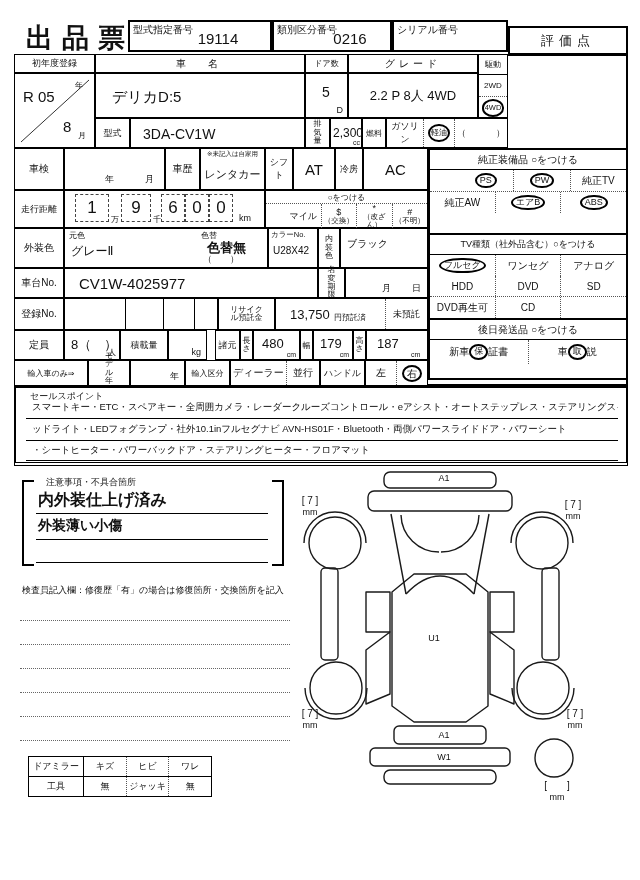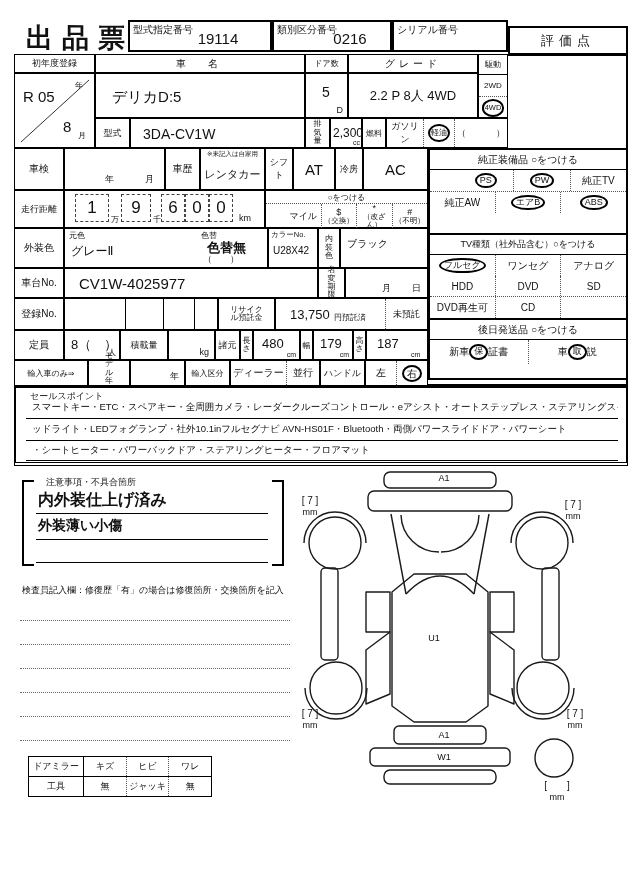--- a/index.html
+++ b/index.html
@@ -202,21 +202,21 @@
     <span class="abs sm" style="left:58px;top:13px;">円預託済</span>
     <div class="abs flex s9 dl" style="right:0;top:0;width:42px;height:100%;">未預託</div>
   </div>
 
   <div class="c flex s10" style="left:14px;top:330px;width:50px;height:30px;">定員</div>
   <div class="c" style="left:64px;top:330px;width:56px;height:30px;">
     <span class="abs s13" style="left:6px;top:5px;">8（　）</span>
     <span class="abs sm" style="right:3px;bottom:1px;">人</span>
   </div>
   <div class="c flex s9" style="left:120px;top:330px;width:48px;height:30px;">積載量</div>
-  <div class="c" style="left:168px;top:330px;width:47px;height:30px;">
+  <div class="c" style="left:168px;top:330px;width:39px;height:30px;">
     <span class="abs s9" style="right:5px;bottom:2px;">kg</span>
   </div>
   <div class="c flex s9" style="left:215px;top:330px;width:25px;height:30px;">諸元</div>
   <div class="c flex sm wrap" style="left:240px;top:330px;width:13px;height:30px;padding:0 2px;">長さ</div>
   <div class="c" style="left:253px;top:330px;width:47px;height:30px;">
     <span class="abs s13" style="left:8px;top:5px;">480</span>
     <span class="abs" style="right:3px;bottom:1px;font-size:7px;">cm</span>
   </div>
   <div class="c flex sm" style="left:300px;top:330px;width:13px;height:30px;">幅</div>
   <div class="c" style="left:313px;top:330px;width:40px;height:30px;">

